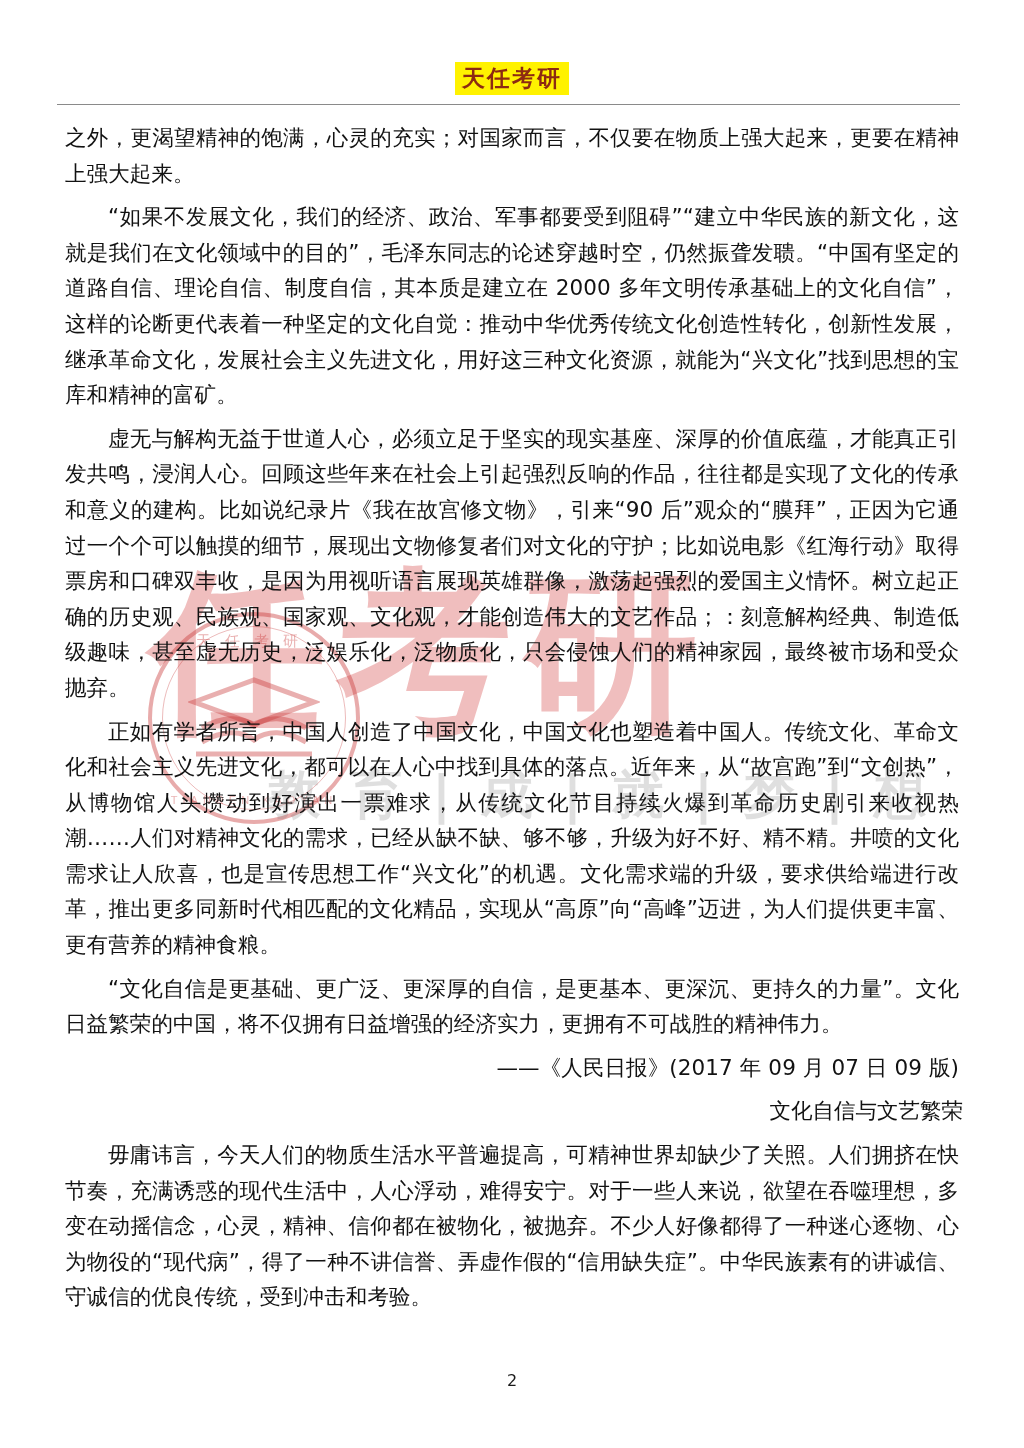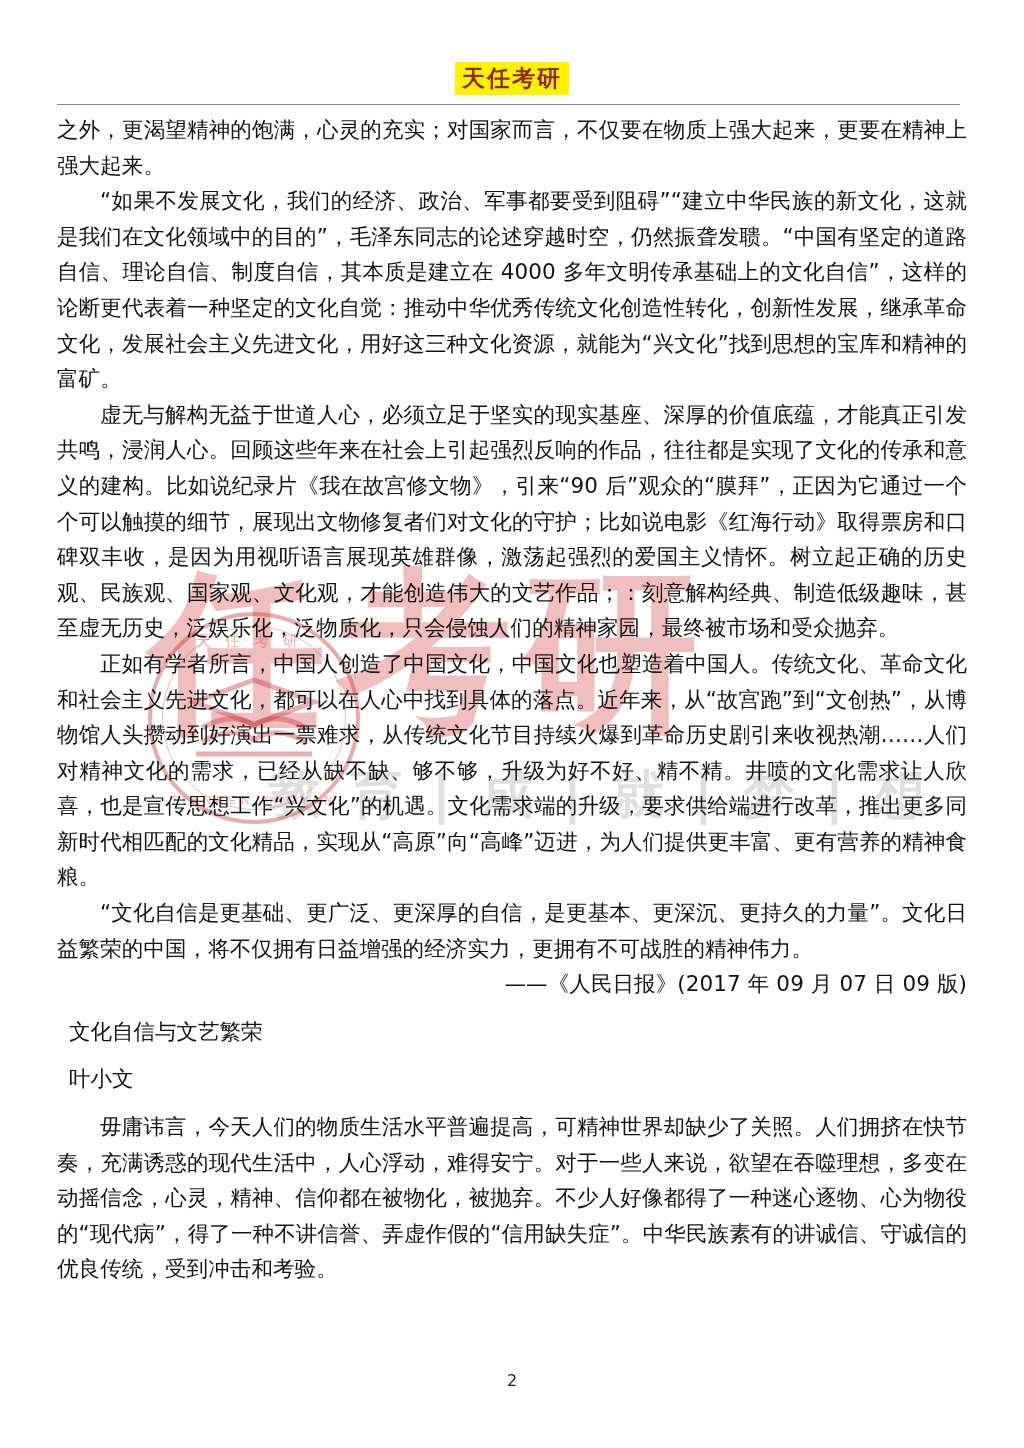--- a/index.html
+++ b/index.html
@@ -133,39 +133,39 @@
 
   
   .content {
     position: absolute;
     left: 57px;
     top: 112px;
     width: 910px;
     z-index: 2;
   }
   p.para {
-    margin: 0;
+    margin: 8px;
     font-size: 21.5px;
     line-height: 35.6px;
     color: #121212;
     text-align: justify;
     text-justify: inter-character;
     letter-spacing: 0.1px;
     font-family: "DejaVu Sans", sans-serif;
     font-weight: 500;
   }
   p.indent { text-indent: 2em; }
   p.cont   { text-indent: 0; }
   p.right  { text-align: right; text-indent: 0; }
 
   .title-line {
-    margin: 12px;
+    margin: 4px;
     font-size: 21.5px;
     line-height: 35.6px;
-    text-align: left;
+    text-align: right;
     color: #121212;
     font-family: "DejaVu Sans", sans-serif;
     font-weight: 500;
   }
 
   
   .page-number {
     position: absolute;
     left: 0;
     right: 0;
@@ -206,29 +206,28 @@
   </div>
 
   <div class="doc-header">
     <span class="header-mark">天任考研</span>
   </div>
   <div class="header-rule"></div>
 
   <div class="content">
 
     <p class="para cont">之外，更渴望精神的饱满，心灵的充实；对国家而言，不仅要在物质上强大起来，更要在精神上强大起来。</p>
-    <p class="para indent">“如果不发展文化，我们的经济、政治、军事都要受到阻碍”“建立中华民族的新文化，这就是我们在文化领域中的目的”，毛泽东同志的论述穿越时空，仍然振聋发聩。“中国有坚定的道路自信、理论自信、制度自信，其本质是建立在 4000 多年文明传承基础上的文化自信”，这样的论断更代表着一种坚定的文化自觉：推动中华优秀传统文化创造性转化，创新性发展，继承革命文化，发展社会主义先进文化，用好这三种文化资源，就能为“兴文化”找到思想的宝库和精神的富矿。</p>
+    <p class="para indent">“如果不发展文化，我们的经济、政治、军事都要受到阻碍”“建立中华民族的新文化，这就是我们在文化领域中的目的”，毛泽东同志的论述穿越时空，仍然振聋发聩。“中国有坚定的道路自信、理论自信、制度自信，其本质是建立在 2000 多年文明传承基础上的文化自信”，这样的论断更代表着一种坚定的文化自觉：推动中华优秀传统文化创造性转化，创新性发展，继承革命文化，发展社会主义先进文化，用好这三种文化资源，就能为“兴文化”找到思想的宝库和精神的富矿。</p>
     <p class="para indent">虚无与解构无益于世道人心，必须立足于坚实的现实基座、深厚的价值底蕴，才能真正引发共鸣，浸润人心。回顾这些年来在社会上引起强烈反响的作品，往往都是实现了文化的传承和意义的建构。比如说纪录片《我在故宫修文物》，引来“90 后”观众的“膜拜”，正因为它通过一个个可以触摸的细节，展现出文物修复者们对文化的守护；比如说电影《红海行动》取得票房和口碑双丰收，是因为用视听语言展现英雄群像，激荡起强烈的爱国主义情怀。树立起正确的历史观、民族观、国家观、文化观，才能创造伟大的文艺作品；：刻意解构经典、制造低级趣味，甚至虚无历史，泛娱乐化，泛物质化，只会侵蚀人们的精神家园，最终被市场和受众抛弃。</p>
     <p class="para indent">正如有学者所言，中国人创造了中国文化，中国文化也塑造着中国人。传统文化、革命文化和社会主义先进文化，都可以在人心中找到具体的落点。近年来，从“故宫跑”到“文创热”，从博物馆人头攒动到好演出一票难求，从传统文化节目持续火爆到革命历史剧引来收视热潮……人们对精神文化的需求，已经从缺不缺、够不够，升级为好不好、精不精。井喷的文化需求让人欣喜，也是宣传思想工作“兴文化”的机遇。文化需求端的升级，要求供给端进行改革，推出更多同新时代相匹配的文化精品，实现从“高原”向“高峰”迈进，为人们提供更丰富、更有营养的精神食粮。</p>
     <p class="para indent">“文化自信是更基础、更广泛、更深厚的自信，是更基本、更深沉、更持久的力量”。文化日益繁荣的中国，将不仅拥有日益增强的经济实力，更拥有不可战胜的精神伟力。</p>
 
     <p class="para right">——《人民日报》(2017 年 09 月 07 日 09 版)</p>
 
     <p class="title-line">文化自信与文艺繁荣</p>
-    <p class="title-line">叶小文</p>
 
     <p class="para indent">毋庸讳言，今天人们的物质生活水平普遍提高，可精神世界却缺少了关照。人们拥挤在快节奏，充满诱惑的现代生活中，人心浮动，难得安宁。对于一些人来说，欲望在吞噬理想，多变在动摇信念，心灵，精神、信仰都在被物化，被抛弃。不少人好像都得了一种迷心逐物、心为物役的“现代病”，得了一种不讲信誉、弄虚作假的“信用缺失症”。中华民族素有的讲诚信、守诚信的优良传统，受到冲击和考验。</p>
 
   </div>
 
   <div class="page-number">2</div>
 
 </div>
 
 </body></html>

